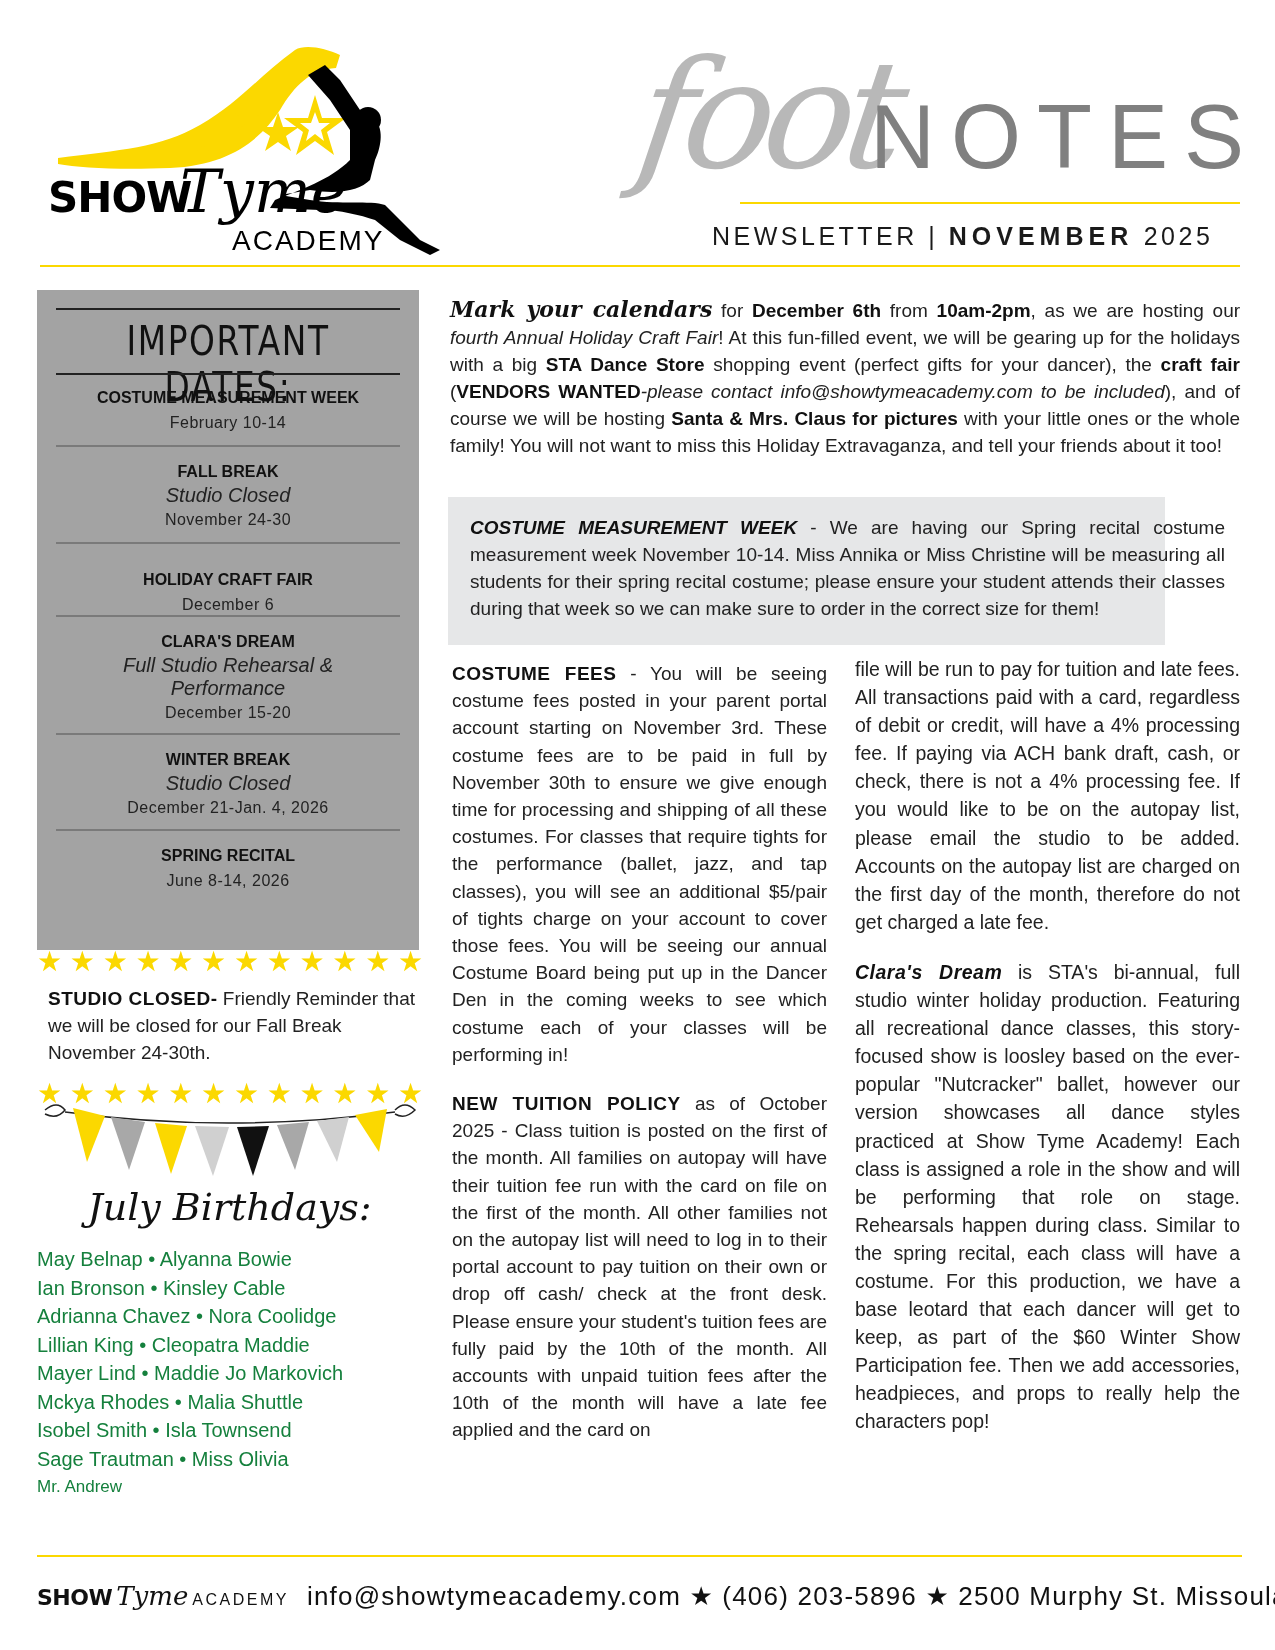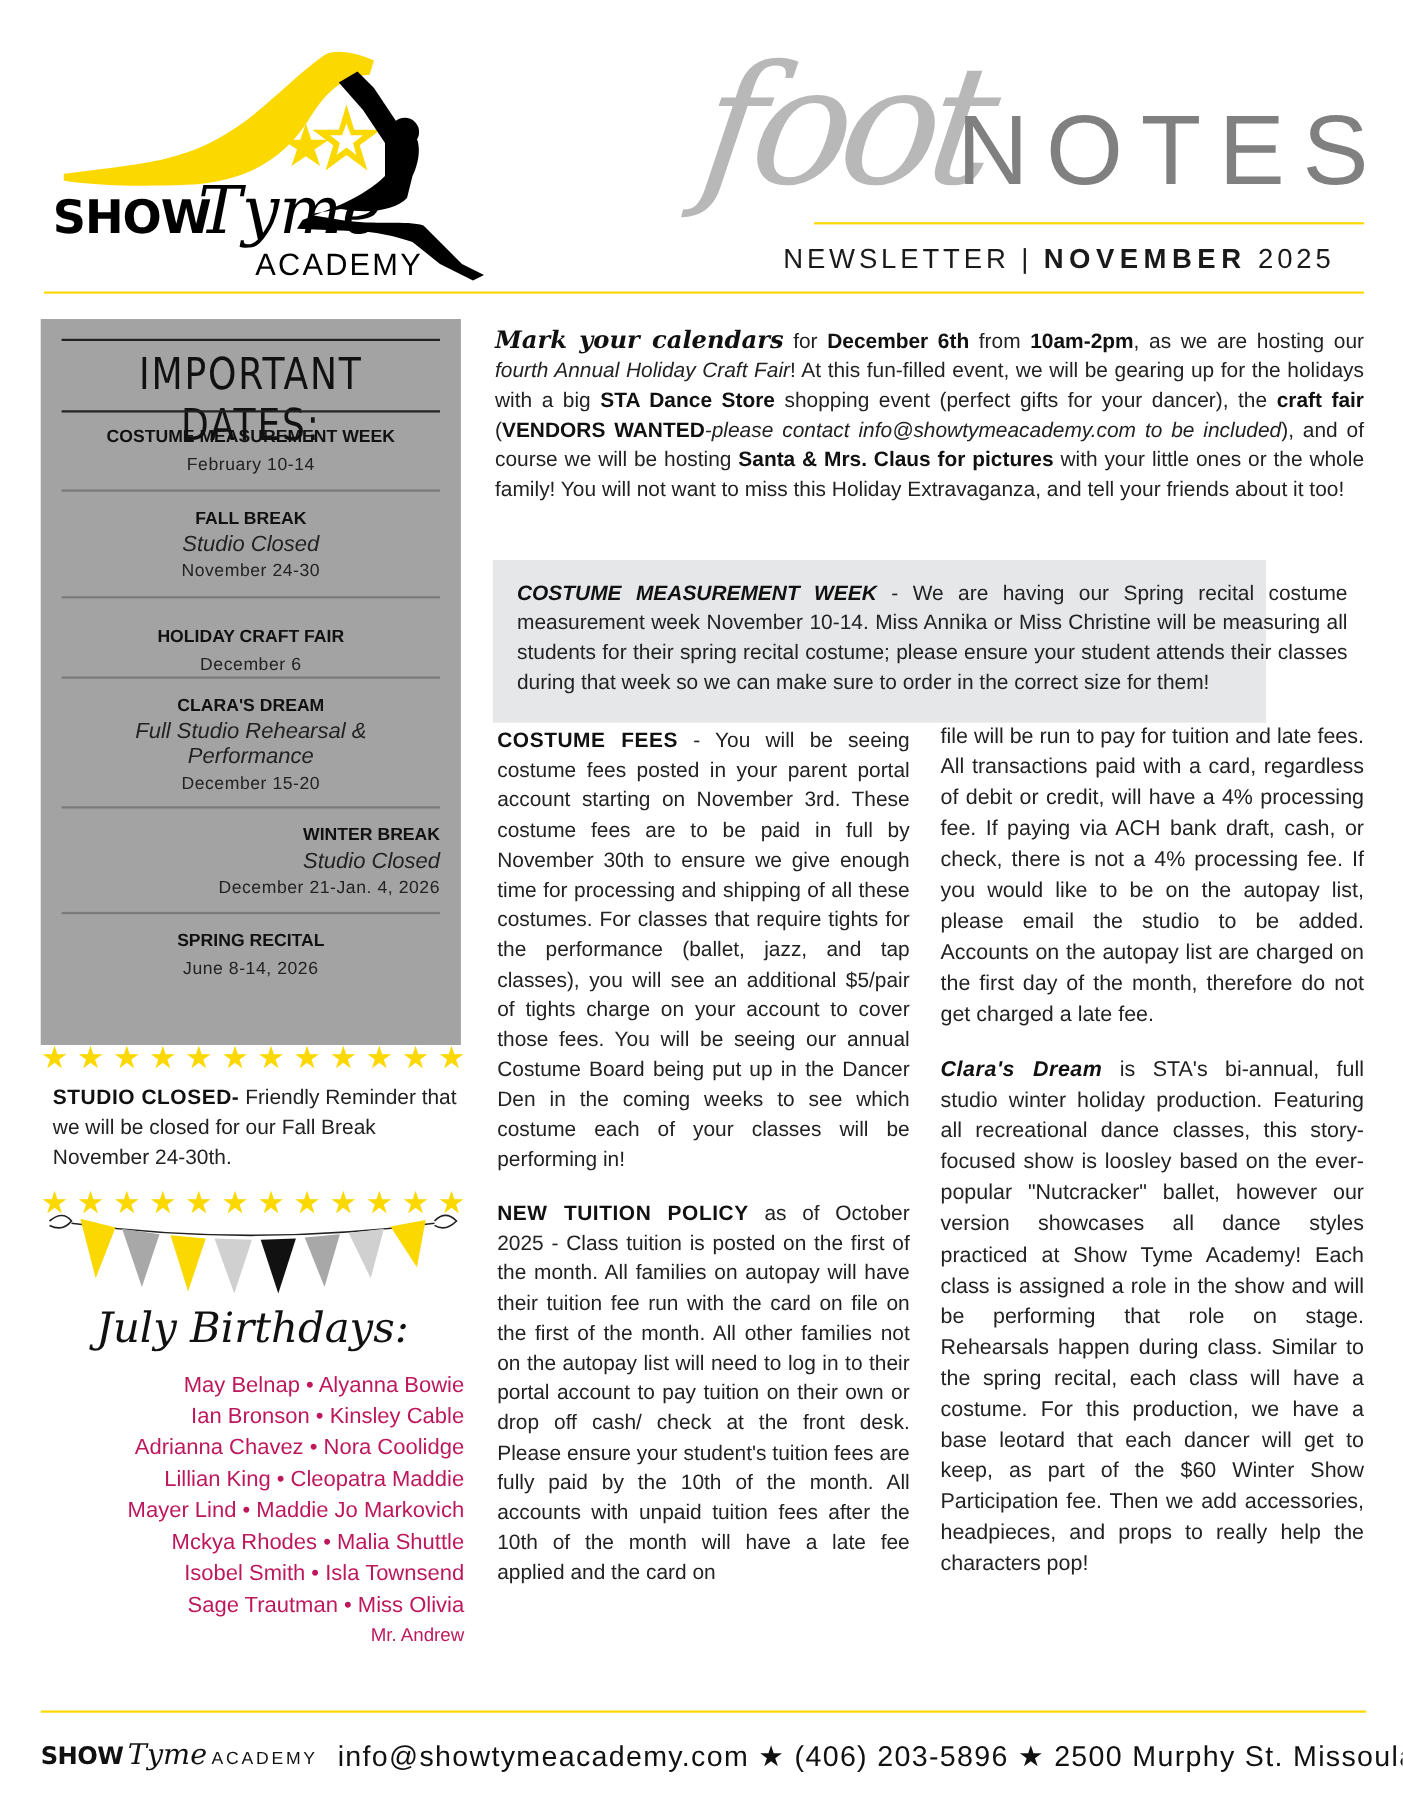--- a/index.html
+++ b/index.html
@@ -28,30 +28,30 @@
 
   .stars-row { left:37px; width:385px; height:26px; display:flex; justify-content:space-between; }
   .star { width:24px; height:24px; color:#fbd800; font-size:28px; line-height:24px; text-align:center; }
 
   #studio-closed { left:48px; top:985px; width:370px; font-size:19px; line-height:27px; color:#222; }
   #studio-closed b { font-weight:700; letter-spacing:0.5px; color:#111; }
 
   #bunting { left:37px; top:1100px; width:385px; height:80px; }
 
   #bday-title { left:37px; top:1185px; width:385px; text-align:center; font-family:"DejaVu Serif", serif; font-style:italic; font-size:38px; color:#111; }
-  #bday-list { left:37px; top:1245px; width:385px; text-align:right; font-size:20px; line-height:28.5px; color:#be185d; }
+  #bday-list { left:37px; top:1245px; width:385px; text-align:left; font-size:20px; line-height:28.5px; color:#15803d; }
   #bday-list .last { font-size:17px; }
 
   
   #intro { left:450px; top:296px; width:790px; font-size:19px; line-height:27px; color:#222; text-align:justify; }
   #intro .script { font-family:"DejaVu Serif", serif; font-style:italic; font-weight:700; font-size:22px; color:#111; }
   #intro b { font-weight:700; color:#111; }
   #intro i { font-style:italic; }
 
-  #measure-box { left:448px; top:509px; width:703px; height:148px; background:#e6e7e8; }
+  #measure-box { left:448px; top:497px; width:703px; height:148px; background:#e6e7e8;padding-left:14px; }
   #measure-text { position:absolute; left:22px; top:17px; width:755px; font-size:19px; line-height:27px; color:#222; text-align:justify; }
   #measure-text b { font-style:italic; font-weight:700; color:#111; }
 
   .col { font-size:19px; line-height:27.2px; color:#222; text-align:justify; hyphens:manual; }
   #col-left { left:452px; top:660px; width:375px; }
   #col-right { left:855px; top:655px; width:385px; font-size:19.5px; line-height:28.1px; }
   .col b { font-weight:700; color:#111; letter-spacing:0.5px; }
   .col p { margin:0 0 22px 0; }
   .col .clara { font-style:italic; font-weight:700; }
 
@@ -119,21 +119,21 @@
   </div>
   <div class="date-sep" style="top:325px;"></div>
 
   <div class="date-item" style="top:340px;">
     <div class="t">CLARA'S DREAM</div>
     <div class="s" style="padding:0 60px;">Full Studio Rehearsal &amp; Performance</div>
     <div class="d">December 15-20</div>
   </div>
   <div class="date-sep" style="top:443px;"></div>
 
-  <div class="date-item" style="top:458px;text-align:right;">
+  <div class="date-item" style="top:458px;">
     <div class="t">WINTER BREAK</div>
     <div class="s">Studio Closed</div>
     <div class="d">December 21-Jan. 4, 2026</div>
   </div>
   <div class="date-sep" style="top:539px;"></div>
 
   <div class="date-item" style="top:554px;">
     <div class="t">SPRING RECITAL</div>
     <div class="d">June 8-14, 2026</div>
   </div>

